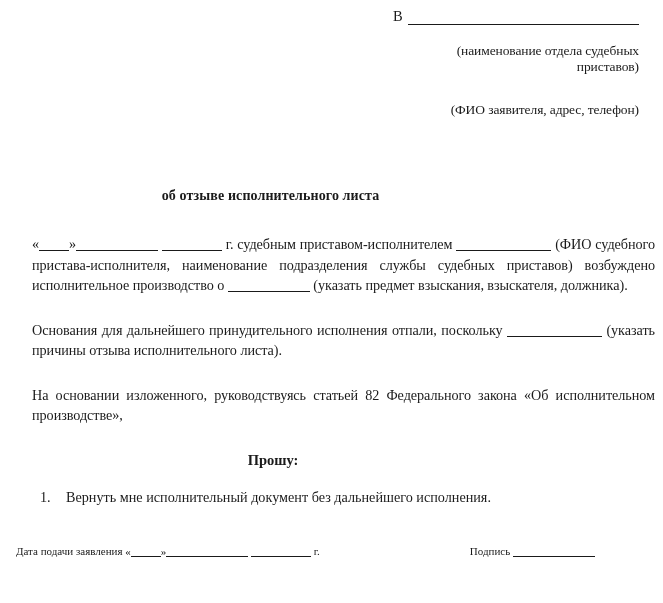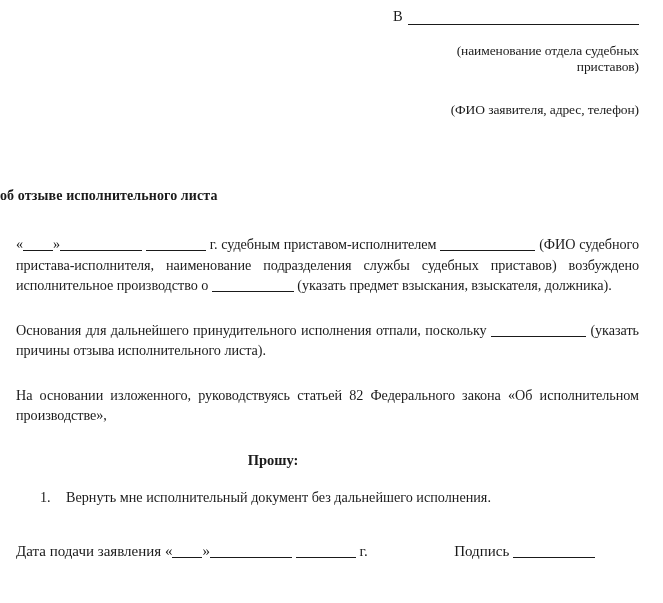--- a/index.html
+++ b/index.html
@@ -69,31 +69,31 @@
     text-align: center;
     font-size: 15.5px;
     font-weight: bold;
     letter-spacing: 0.6px;
   }
   .doc-subtitle {
     position: absolute;
     top: 188px;
     left: 0;
     width: 541px;
-    text-align: left;
+    text-align: center;
     font-size: 14px;
     font-weight: bold;
     letter-spacing: 0.1px;
   }
 
   
   .body-area {
     position: absolute;
     top: 234px;
-    left: 16px;
+    left: 32px;
     width: 623px;
   }
   p.para {
     margin: 0;
     font-size: 14.2px;
     line-height: 20.5px;
     text-align: justify;
     text-justify: inter-word;
     letter-spacing: -0.05px;
   }
@@ -143,21 +143,21 @@
   }
 
   
   .footer {
     position: absolute;
     top: 541px;
     left: 16px;
     width: 623px;
     display: flex;
     align-items: baseline;
-    font-size: 15px;
+    font-size: 11px;
     line-height: 20px;
   }
   .footer-left { flex: 0 0 auto; white-space: nowrap; }
   .footer-spacer { flex: 1 1 auto; }
   .footer-right { flex: 0 0 auto; white-space: nowrap; padding-right: 44px; }
 </style>
 </head>
 <body>
 
 <div class="page">

